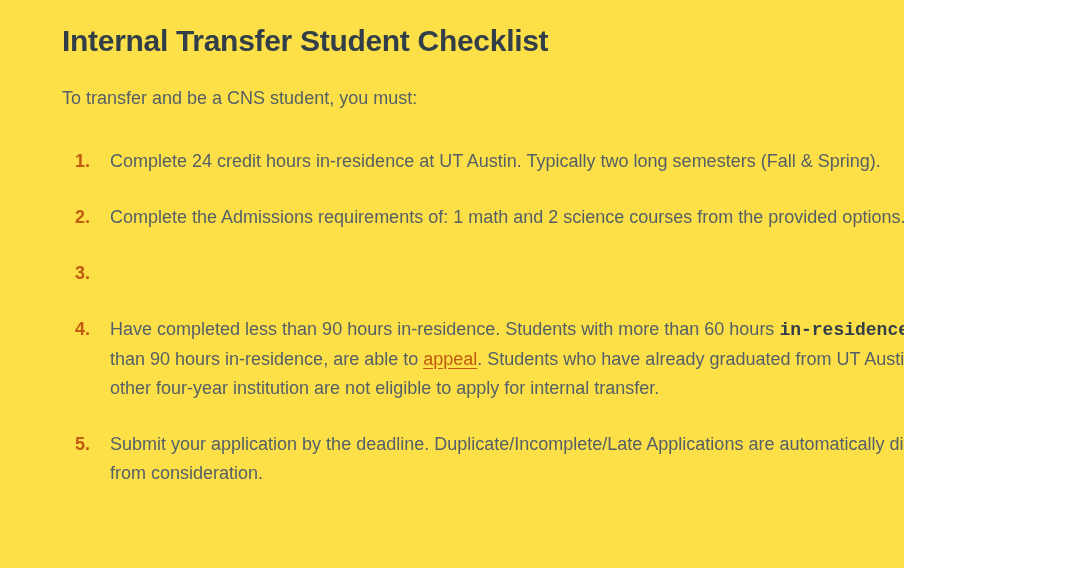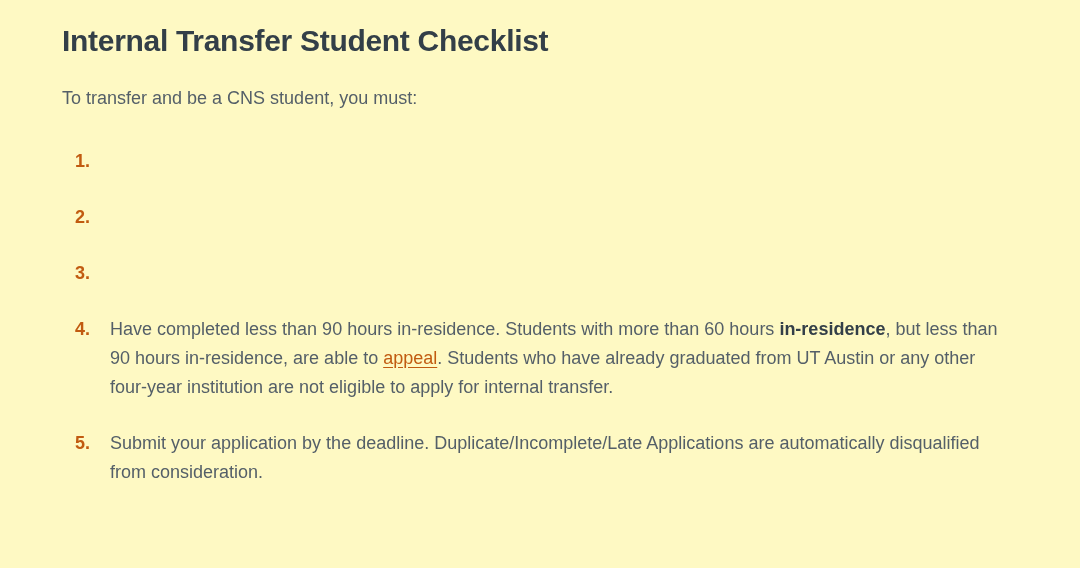--- a/index.html
+++ b/index.html
@@ -9,23 +9,23 @@
   }
   * { box-sizing: border-box; }
   html, body {
     margin: 0;
     padding: 0;
     background: #ffffff;
     font-family: "Liberation Sans", sans-serif;
     color: var(--body-color);
   }
   .page {
-    width: 1080px;
+    width: 904px;
     height: 568px;
-    background: #fef9c3;
+    background: #fde047;
     overflow: hidden;
   }
   .container {
     padding: 24px 20px 0 62px;
     width: 1030px;
   }
   h1.page-title {
     margin: 0 0 27px 0;
     font-size: 30px;
     line-height: 1.15;
@@ -58,40 +58,43 @@
     font-weight: 700;
     color: var(--accent);
   }
   ol.checklist .li-text {
     max-width: 900px;
     color: var(--body-color);
   }
   ol.checklist .bold-text {
     font-weight: 700;
     color: var(--heading-color);
+    font-family: Liberation Mono, monospace;
   }
   a.appeal-link {
     color: var(--accent);
     text-underline-offset: 3px;
     cursor: pointer;
   }
 </style>
 </head>
 <body>
 
 <div class="page">
   <div class="container">
     <h1 class="page-title">Internal Transfer Student Checklist</h1>
     <p class="intro">To transfer and be a CNS student, you must:</p>
     <ol class="checklist" id="checklist">
         <li>
           <span class="num">1.</span>
+          <span class="li-text"><span>Complete 24 credit hours in-residence at UT Austin. Typically two long semesters (Fall &amp; Spring).</span></span>
         </li>
         <li>
           <span class="num">2.</span>
+          <span class="li-text"><span>Complete the Admissions requirements of: 1 math and 2 science courses from the provided options.</span></span>
         </li>
         <li>
           <span class="num">3.</span>
         </li>
         <li>
           <span class="num">4.</span>
           <span class="li-text"><span>Have completed less than 90 hours in-residence. Students with more than 60 hours </span><strong class="bold-text">in-residence</strong><span>, but less than 90 hours in-residence, are able to </span><a class="appeal-link" href="#">appeal</a><span>. Students who have already graduated from UT Austin or any other four-year institution are not eligible to apply for internal transfer.</span></span>
         </li>
         <li>
           <span class="num">5.</span>

